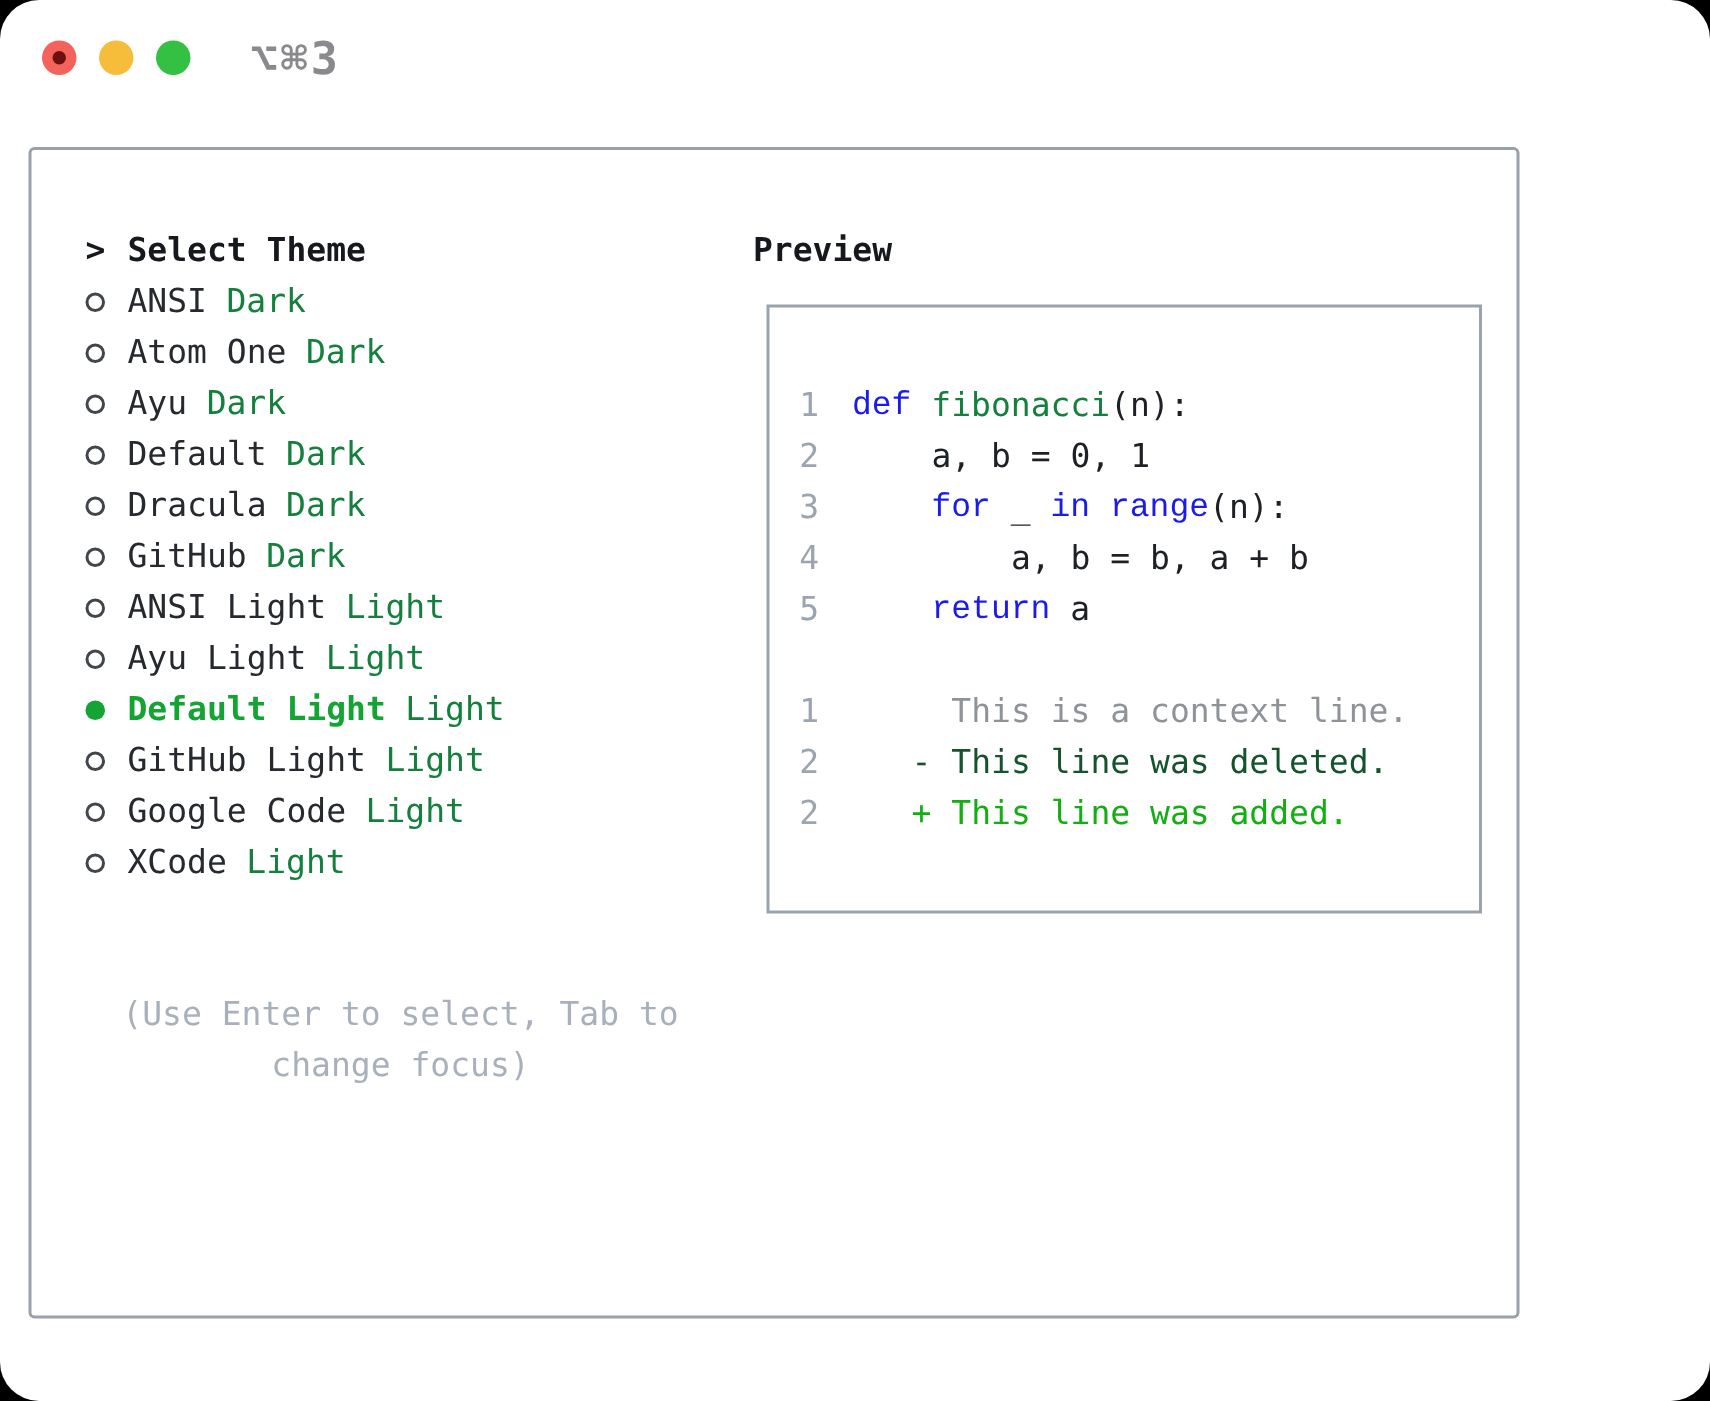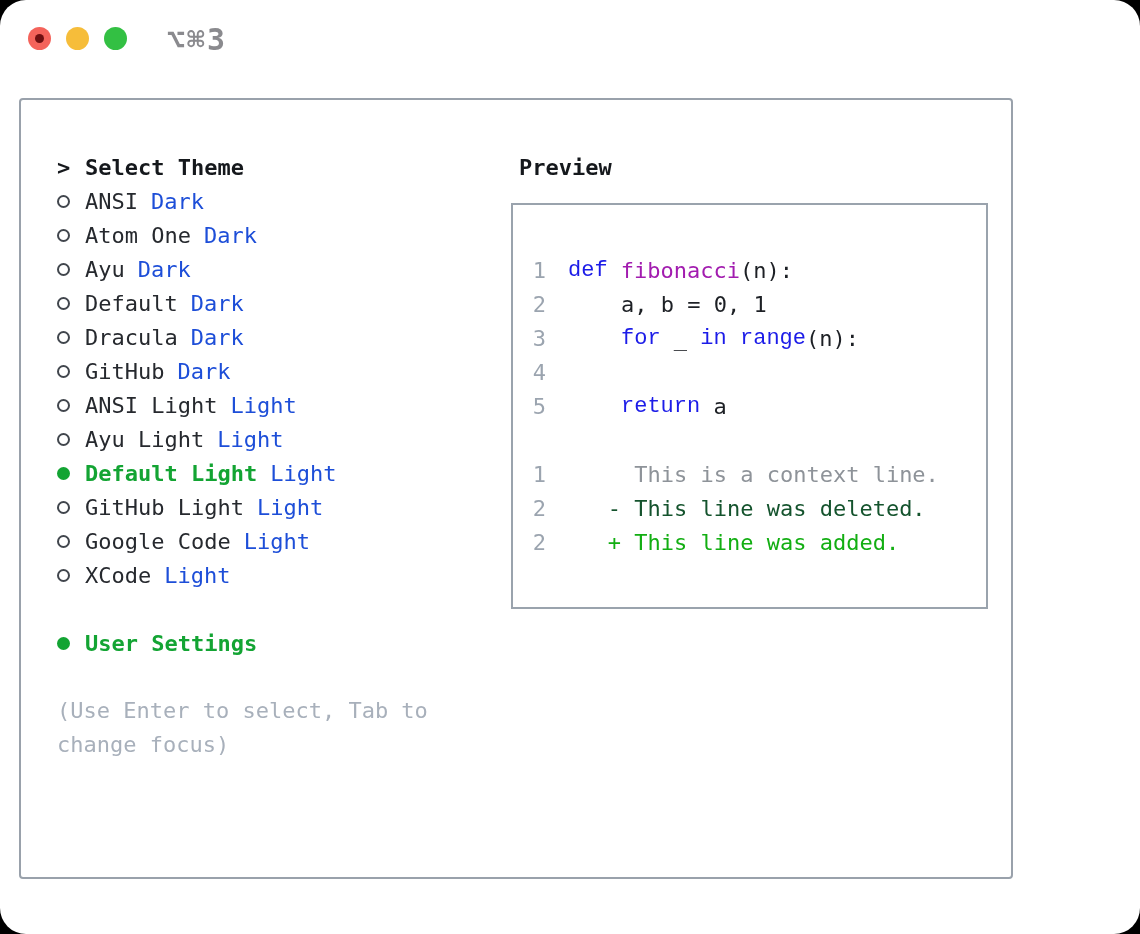--- a/index.html
+++ b/index.html
@@ -28,35 +28,35 @@
          white-space:pre; }
   .row.blank { pointer-events:none; }
   .marker { width:13px; height:13px; border-radius:50%; margin-right:15px; flex:0 0 13px; }
   .marker.off { border:2px solid #41464d; }
   .marker.on  { background:#13a433; }
   .marker.none{ visibility:hidden; }
   .prompt { font-weight:bold; color:#15181c; width:28px; flex:0 0 28px; }
   .hdr { font-weight:bold; color:#15181c; }
   .t-name { color:#26292e; }
   .t-name.sel { color:#13a433;font-weight:bold; }
-  .t-variant { color:#1d4ed8; margin-left:13px; }
+  .t-variant { color:#15803d; margin-left:13px; }
   .hint { margin-top:0; width:420px; font-size:22px; line-height:34px; color:#a8b0bb;
-          white-space:normal; }
+          white-space:normal;text-align:center; }
 
   
   .preview-col { position:absolute; left:481px; top:50px; width:500px; }
   .preview-title { height:34px; display:flex; align-items:center; font-size:22px;
-                   font-weight:bold; color:#15181c;margin-left:17px; }
+                   font-weight:bold; color:#15181c; }
   .preview-box { margin-left:9px; margin-top:19px; width:477px; height:406px;
                  border:2px solid #9aa3ad; background:#fff; padding:48px 0 0 19px; }
   .crow { height:34px; display:flex; align-items:center; font-size:22px; white-space:pre; }
   .lnum { color:#9ba4af; width:14px; flex:0 0 14px; text-align:right; margin-right:22px; }
   .c-p  { color:#1d2025; }
   .c-kw { color:#1c1ce8;font-family:Liberation Mono, monospace; }
-  .c-fn { color:#a21caf;text-align:right; }
+  .c-fn { color:#15803d;text-align:right; }
   .c-context { color:#8e9399; }
   .c-deleted { color:#14532d; }
   .c-added   { color:#12ae12; }
 </style>
 </head>
 <body>
 
 <div class="window">
 
   <div class="titlebar">
@@ -87,36 +87,35 @@
           <div class="row"><span class="marker on"></span><span class="t-name sel">Default Light</span><span class="t-variant">Light</span></div>
           <div class="row"><span class="marker off"></span><span class="t-name">GitHub Light</span><span class="t-variant">Light</span></div>
           <div class="row"><span class="marker off"></span><span class="t-name">Google Code</span><span class="t-variant">Light</span></div>
           <div class="row"><span class="marker off"></span><span class="t-name">XCode</span><span class="t-variant">Light</span></div>
         </div>
 
       <div class="row blank"></div>
 
 
       <div id="apply-list">
-          <div class="row"><span class="marker on"></span><span class="t-name sel">User Settings</span></div>
         </div>
 
       <div class="row blank"></div>
 
       <div class="hint">(Use Enter to select, Tab to change focus)</div>
     </div>
 
     <div class="preview-col">
       <div class="preview-title">Preview</div>
       <div class="preview-box">
         <div id="code-lines">
             <div class="crow"><span class="lnum">1</span><span class="c-kw">def</span><span class="c-p"> </span><span class="c-fn">fibonacci</span><span class="c-p">(n):</span></div>
             <div class="crow"><span class="lnum">2</span><span class="c-p">    a, b = 0, 1</span></div>
             <div class="crow"><span class="lnum">3</span><span class="c-p">    </span><span class="c-kw">for</span><span class="c-p"> _ </span><span class="c-kw">in</span><span class="c-p"> </span><span class="c-kw">range</span><span class="c-p">(n):</span></div>
-            <div class="crow"><span class="lnum">4</span></div>
+            <div class="crow"><span class="lnum">4</span><span class="c-p">        a, b = b, a + b</span></div>
             <div class="crow"><span class="lnum">5</span><span class="c-p">    </span><span class="c-kw">return</span><span class="c-p"> a</span></div>
           </div>
         <div class="crow blank"></div>
         <div id="diff-lines">
             <div class="crow"><span class="lnum">1</span><span class="c-context">     This is a context line.</span></div>
             <div class="crow"><span class="lnum">2</span><span class="c-deleted">   - This line was deleted.</span></div>
             <div class="crow"><span class="lnum">2</span><span class="c-added">   + This line was added.</span></div>
           </div>
       </div>
     </div>

